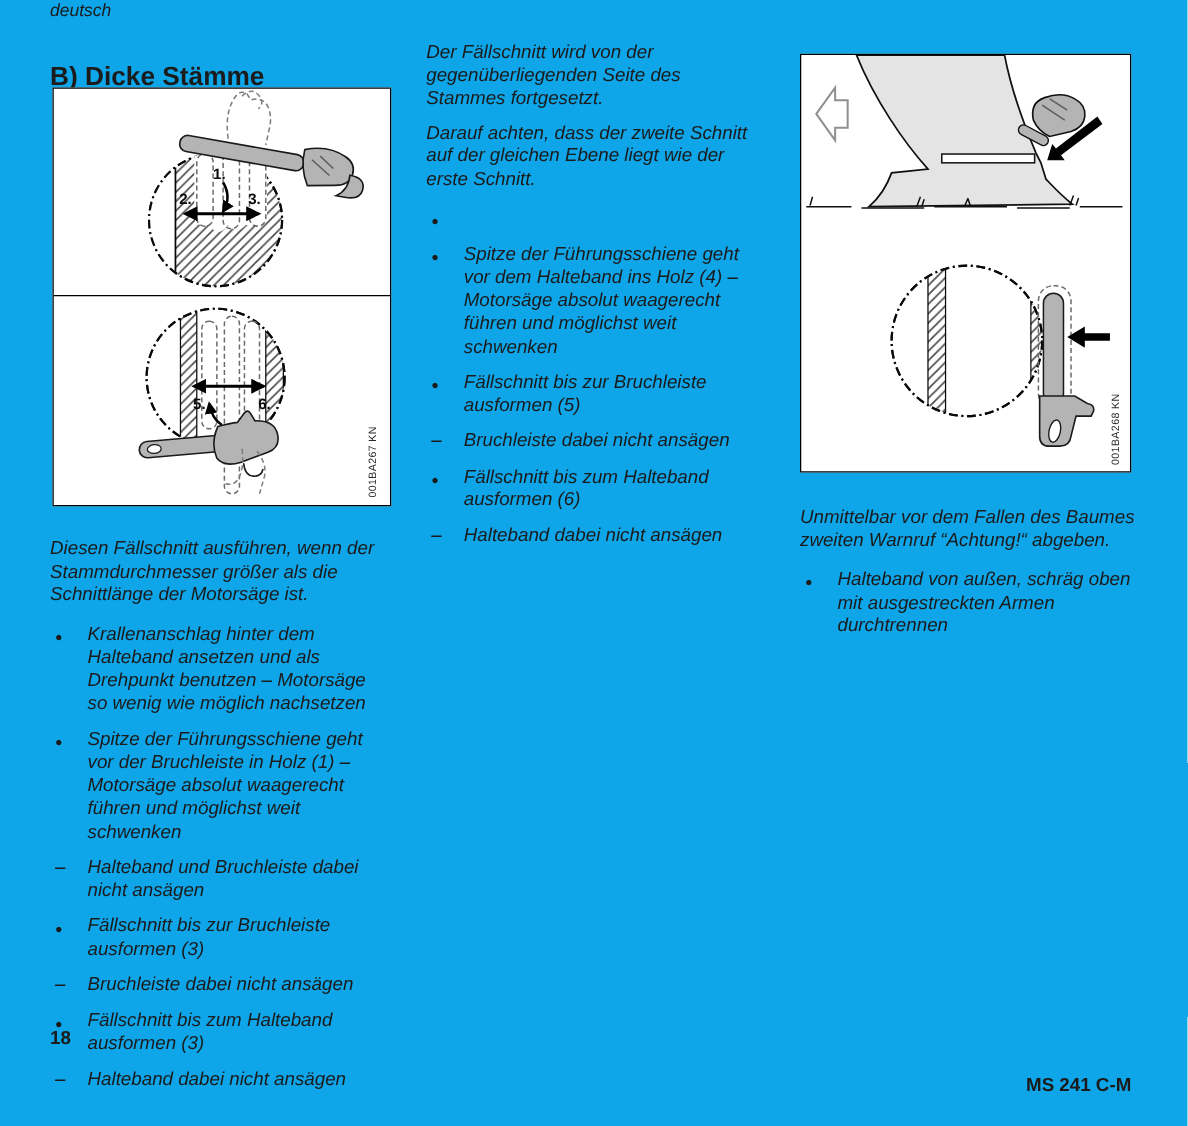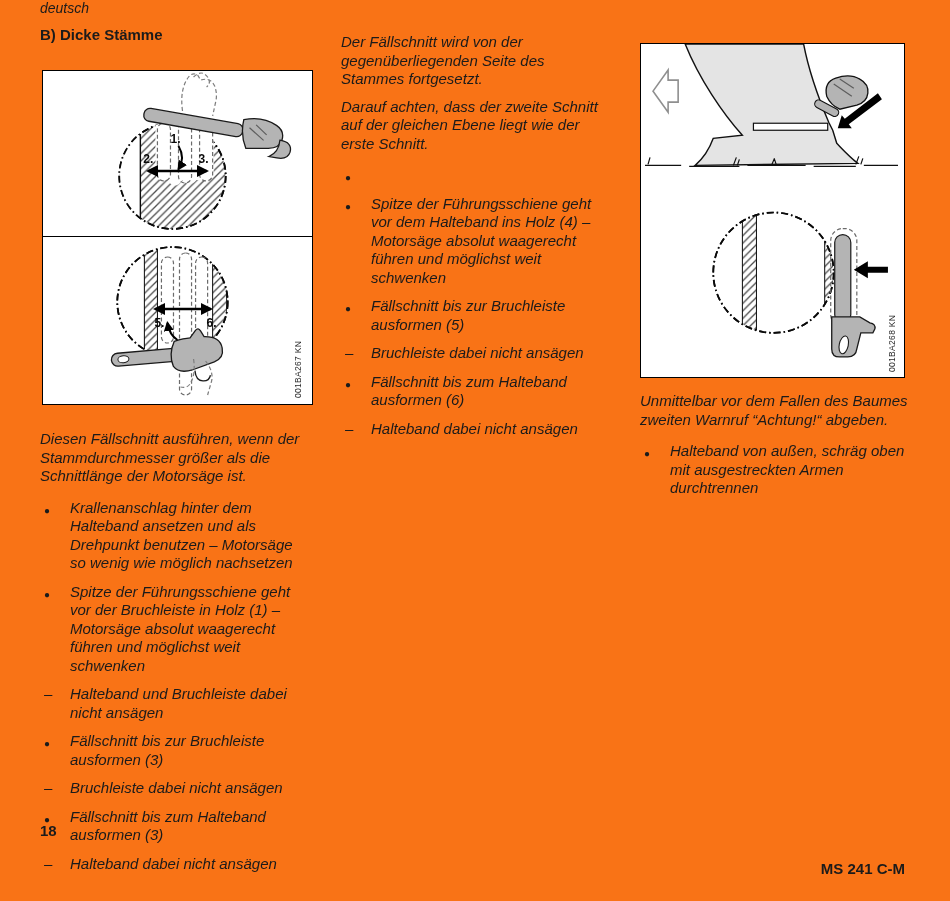--- a/index.html
+++ b/index.html
@@ -1,30 +1,30 @@
 <!DOCTYPE html>
 <html><head>
 <meta charset="utf-8">
 <style>
   html,body{margin:0;padding:0;background:#fff;}
-  .page{position:relative;width:950px;height:901px;background:#f97316;overflow:hidden;
+  .page{position:relative;width:950px;height:901px;background:#0ea5e9;overflow:hidden;
         font-family:"Liberation Sans",sans-serif;color:#1b1b1b;}
   .lang{position:absolute;left:40px;top:0px;font-size:14px;font-style:italic;}
-  .heading{position:absolute;left:40px;top:26px;font-size:15px;font-weight:bold;text-align:center;}
+  .heading{position:absolute;left:40px;top:50px;font-size:21px;font-weight:bold;text-align:center;}
   .figbox{position:absolute;border:1.6px solid #000;box-sizing:border-box;background:#fff;}
   #figbox-left{left:42px;top:70px;width:271px;height:335px;}
   #figbox-right{left:640px;top:43px;width:265px;height:335px;}
   .panel{width:100%;height:165px;}
   .panel-top{border-bottom:1.6px solid #000;}
   .figbox svg{display:block;width:100%;height:100%;}
   svg text{font-family:"Liberation Sans",sans-serif;}
   .col{position:absolute;font-size:15px;line-height:18.5px;font-style:italic;}
   #col-left-text{left:40px;top:430px;width:274px;}
   #col-mid{left:341px;top:33px;width:268px;}
-  #col-right-text{left:640px;top:392px;width:282px;}
+  #col-right-text{left:640px;top:405px;width:282px;}
   .para{margin:0 0 9px 0;}
   .para.intro{margin-bottom:13px;}
   .li{display:flex;margin:0 0 10px 0;}
   .li .m{flex:none;width:30px;padding-left:4px;box-sizing:border-box;}
   .li .m.b{font-size:10px;transform:translateY(3px);}
   .li .t{width:238px;}
   .footer-left{position:absolute;left:40px;top:822px;font-size:15px;font-weight:bold;}
   .footer-right{position:absolute;right:45px;top:860px;font-size:15px;font-weight:bold;}
 </style>
 </head>

